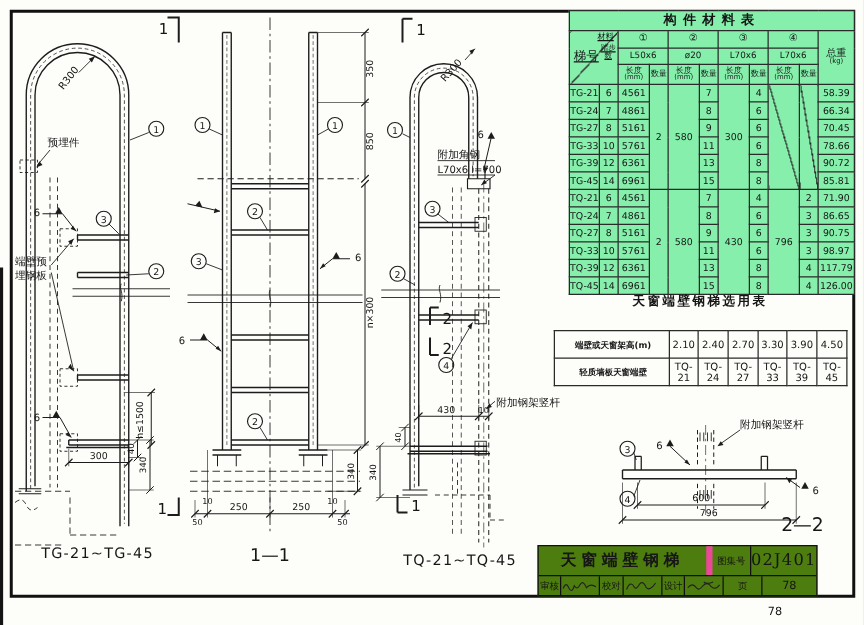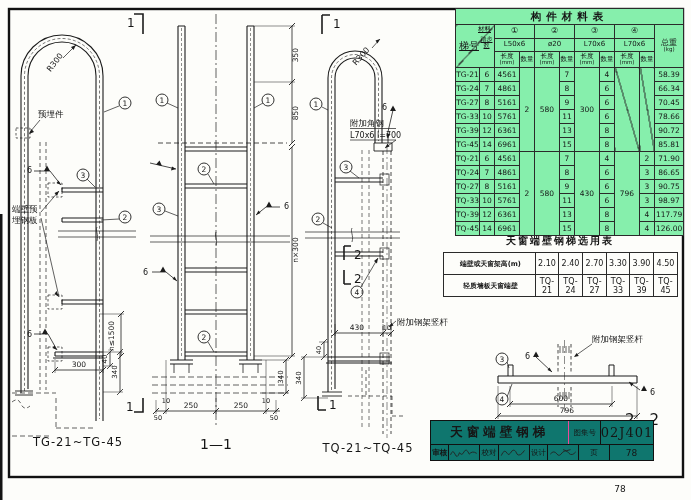--- a/index.html
+++ b/index.html
@@ -23,37 +23,37 @@
       transparent calc(50% - .5px),#2a2a2a calc(50% - .5px),#2a2a2a calc(50% + .5px),transparent calc(50% + .5px));}
   th.diag span{position:absolute;line-height:1.05;text-decoration:underline;}
   th.diag .c-mat{top:1px;right:3px;font-size:6.5px;}
   th.diag .c-steps{top:11px;right:1px;font-size:6px;width:13px;}
   th.diag .c-no{bottom:16px;left:3px;font-size:10px;}
   td.slash{background:linear-gradient(to top right,
       transparent calc(50% - .5px),#2a2a2a calc(50% - .5px),#2a2a2a calc(50% + .5px),transparent calc(50% + .5px));}
 
   
   .stable{position:absolute;left:443px;top:234px;width:234px;}
-  .stable .sel-title{text-align:center;font-size:10px;font-weight:700;letter-spacing:2px;margin-bottom:4px;}
+  .stable .sel-title{text-align:center;font-size:10px;font-weight:700;letter-spacing:2px;margin-bottom:16px;}
   .stable table{border-collapse:collapse;table-layout:fixed;width:234px;background:#fdfdfa;}
   .stable td{border:1px solid #2a2a2a;height:21px;text-align:center;font-size:8px;padding:0;}
   .stable td.sel-label{font-size:6.8px;font-weight:700;text-align:center;padding-left:2px;}
 
   
-  .tblock{position:absolute;left:430px;top:420px;width:224px;height:41px;border:1.8px solid #111;
-          box-sizing:border-box;background:#0f766e;display:flex;flex-direction:column;}
+  .tblock{position:absolute;left:430px;top:436px;width:224px;height:41px;border:1.8px solid #111;
+          box-sizing:border-box;background:#4d7c0f;display:flex;flex-direction:column;}
   .tb-row1{display:flex;height:23px;border-bottom:1px solid #111;}
   .tb-row2{display:flex;flex:1;}
   .tb-title{width:161px;display:flex;align-items:center;justify-content:center;
             font-size:12.5px;font-weight:700;letter-spacing:4px;}
-  .tb-atlas-label{width:36px;border-left:1px solid #ec4899;display:flex;align-items:center;justify-content:center;font-size:7.5px;text-align:right;}
+  .tb-atlas-label{width:36px;border-left:5px solid #ec4899;display:flex;align-items:center;justify-content:center;font-size:7.5px;text-align:right;}
   .tb-atlas-no{width:52px;border-left:1px solid #111;display:flex;align-items:center;justify-content:center;
                font-size:13px;font-family:"DejaVu Serif",serif;letter-spacing:1px;}
   .tb-cell{display:flex;align-items:center;justify-content:center;font-size:7.5px;border-left:1px solid #111;}
-  .tb-cell:first-child{border-left:none;font-weight:bold;}
+  .tb-cell:first-child{border-left:none;}
   .tb-lab{width:21px;}
   .tb-sig{width:32px;}
   .tb-page-label{width:36px;}
   .tb-page-no{width:52px;font-size:9px;}
 </style>
 </head>
 <body>
 
 <div class="page">
 

